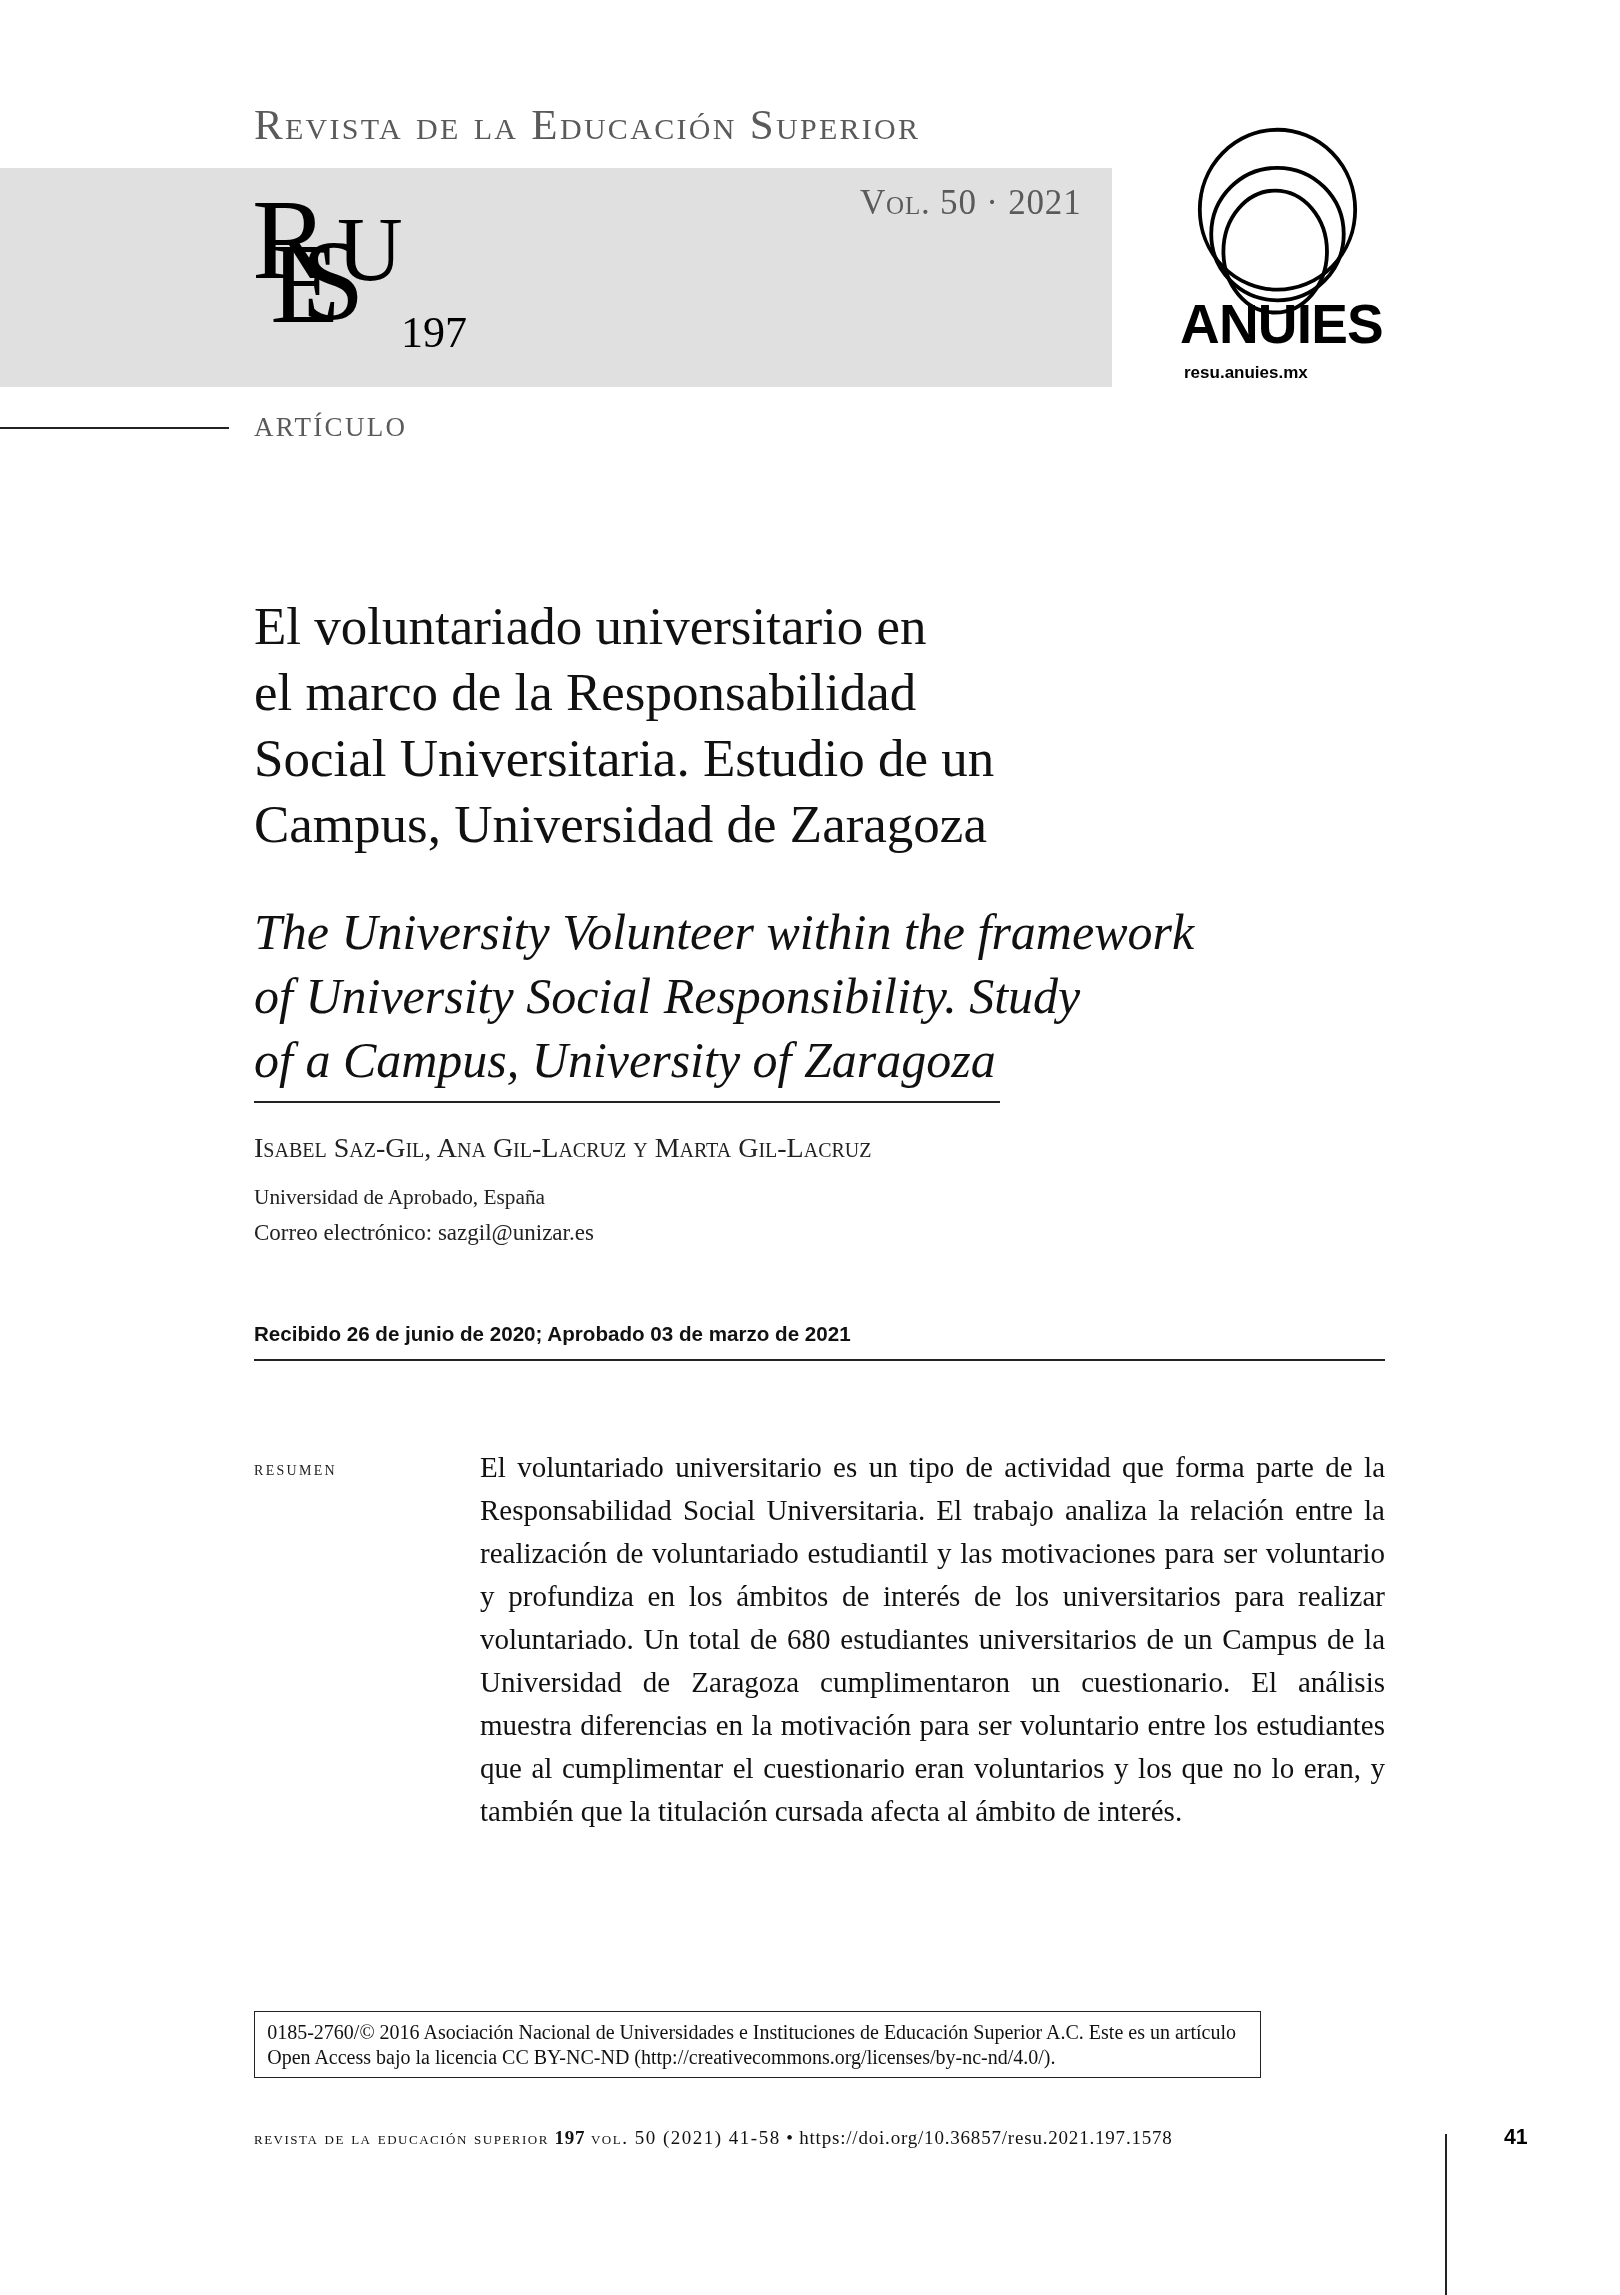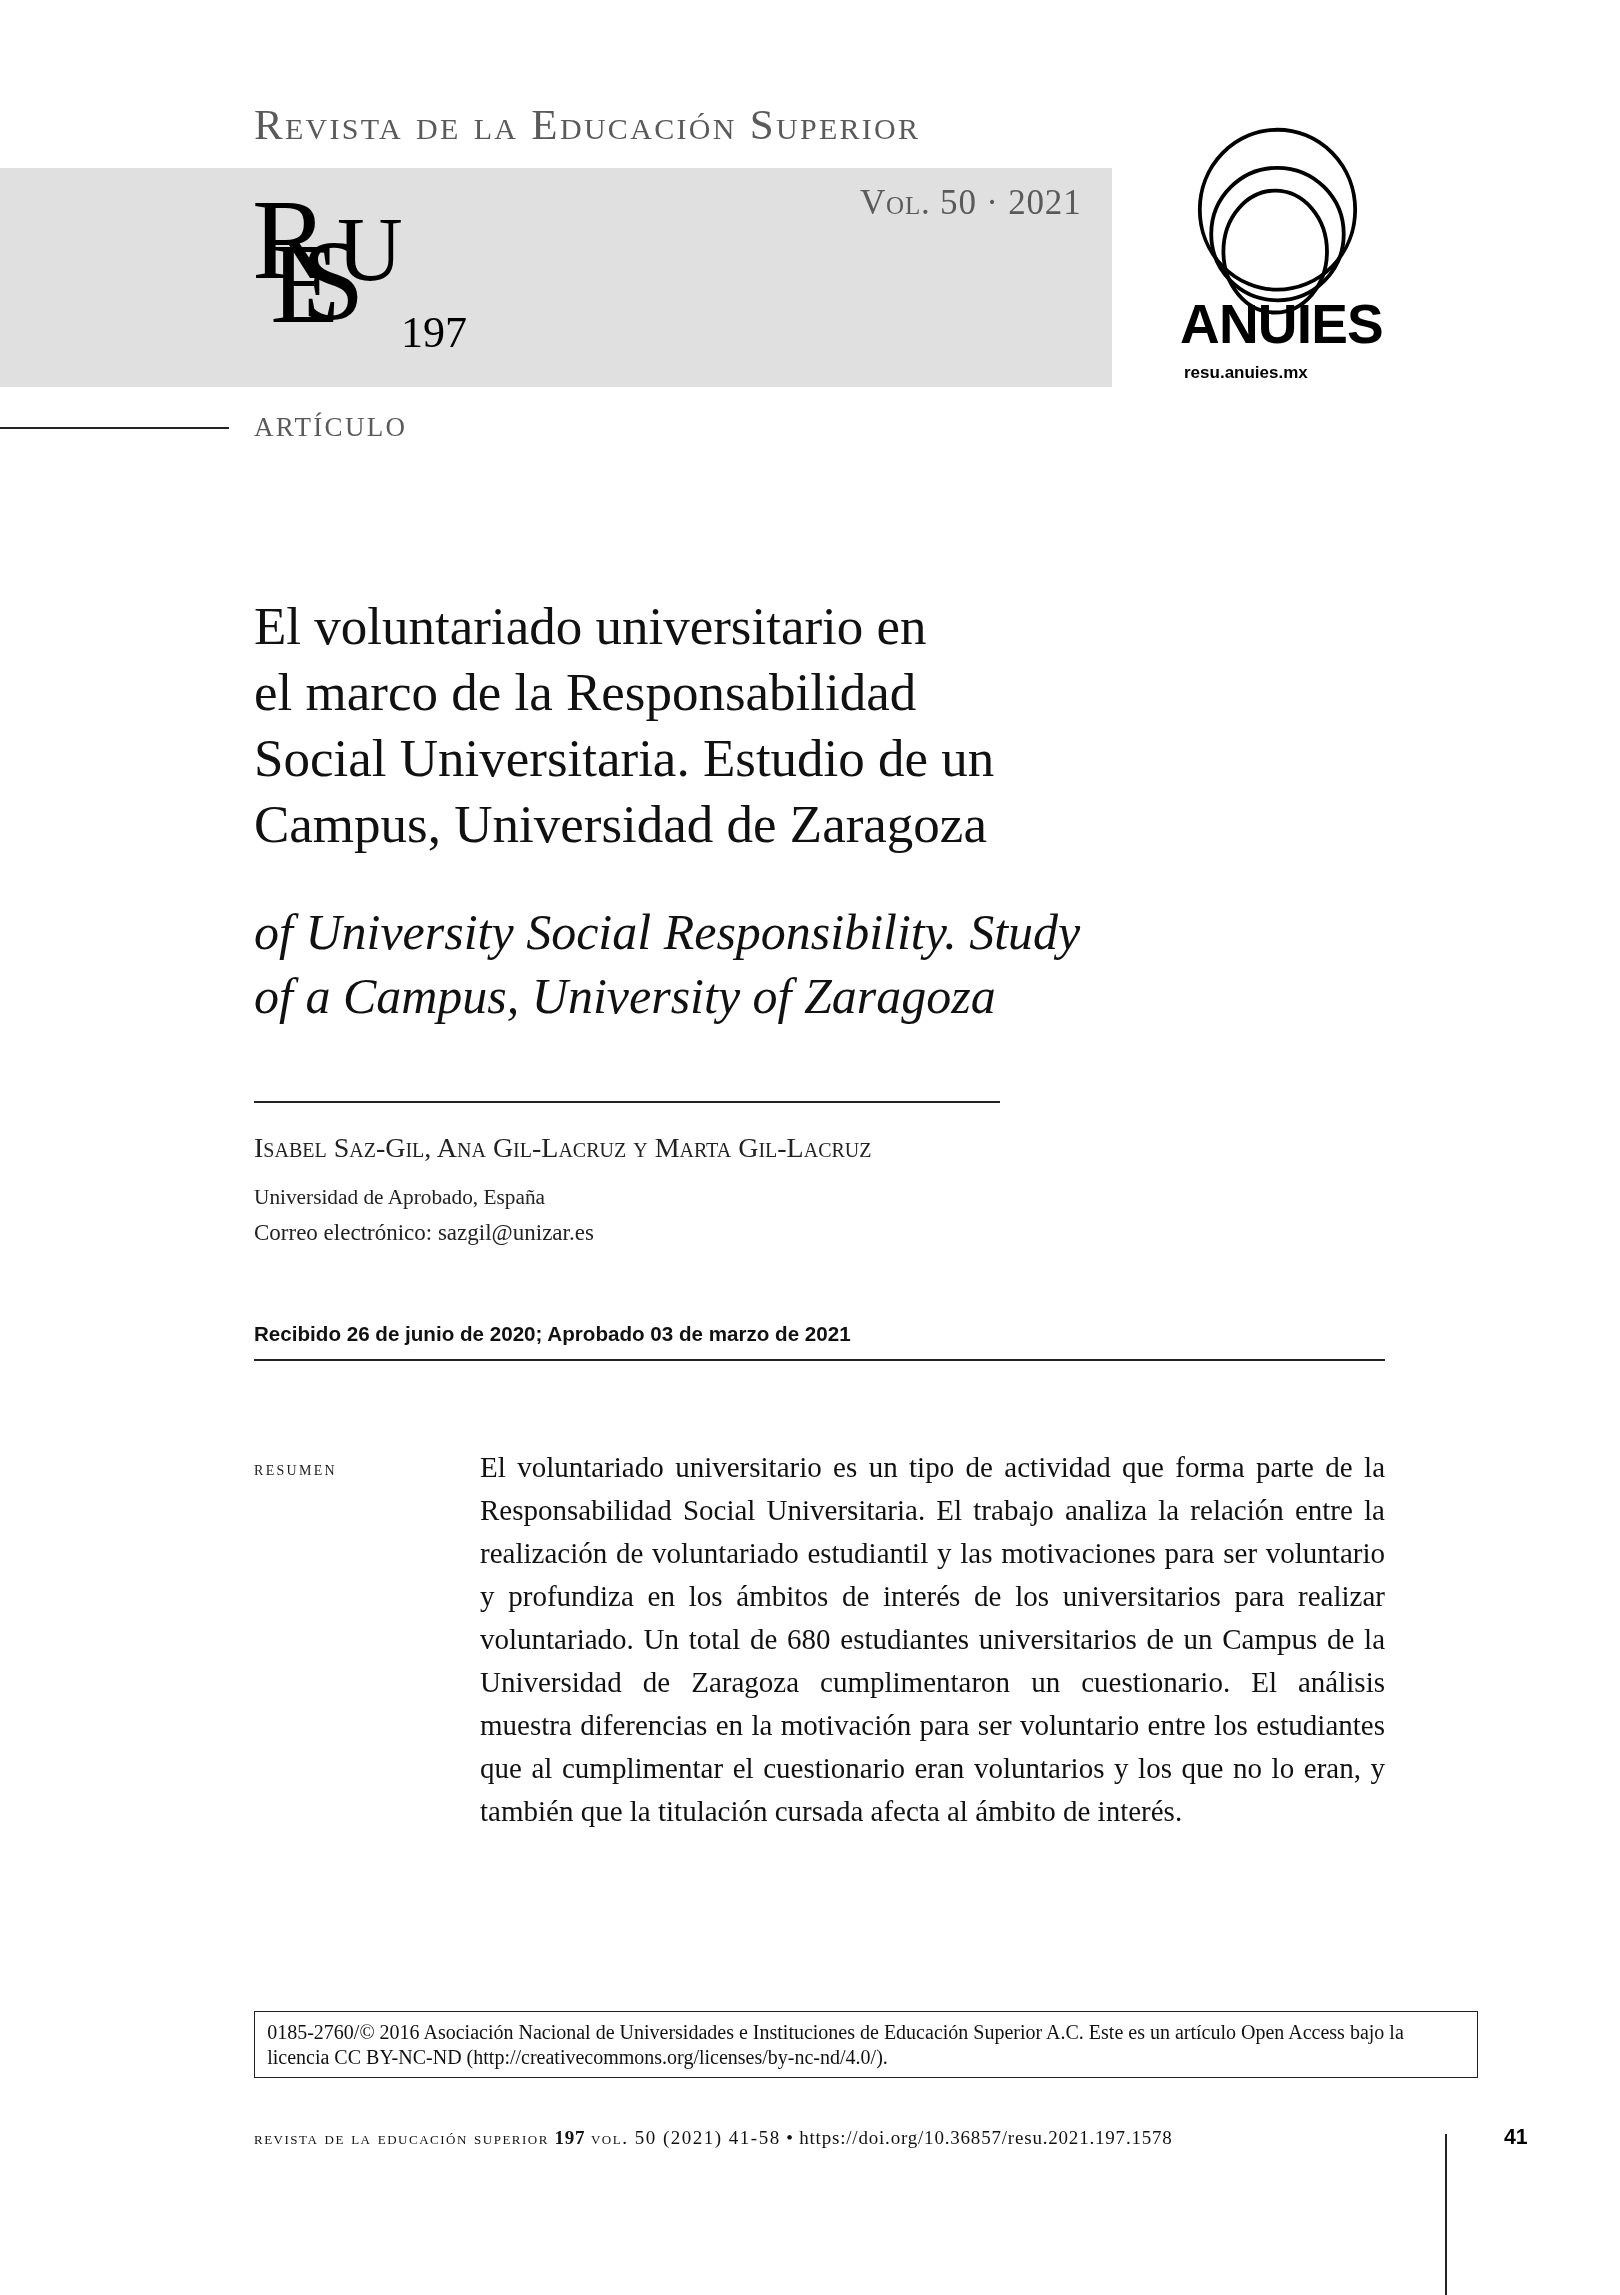--- a/index.html
+++ b/index.html
@@ -33,21 +33,21 @@
   .affil { left:254px; top:1187px; font-size:21.3px; color:#222; line-height:1; }
   .email { left:254px; top:1221px; font-size:23px; color:#222; line-height:1; }
 
   .dates { left:254px; top:1324px; font-family:"Liberation Sans", sans-serif; font-weight:bold; font-size:20.6px; color:#111; white-space:nowrap; line-height:1; }
   .dates-rule { left:254px; top:1359px; width:1131px; height:2.3px; background:#222; }
 
   .resumen-label { left:254px; top:1458px; font-size:20px; font-variant:small-caps; letter-spacing:2.3px; color:#222; line-height:1; }
   .resumen-body { left:480px; top:1446px; width:905px; font-size:29px; line-height:43px; color:#111; text-align:justify; }
   .resumen-body p { margin:0; }
 
-  .license-box { left:254px; top:2011px; width:1224px; height:67px; border:1.5px solid #222; box-sizing:border-box; padding:7.6px 12.2px; font-size:20px; line-height:25px; color:#111; }
+  .license-box { left:254px; top:2011px; width:1007px; height:67px; border:1.5px solid #222; box-sizing:border-box; padding:7.6px 12.2px; font-size:20px; line-height:25px; color:#111; }
 
   .footer-text { left:254px; top:2128px; font-family:Liberation Serif, serif; font-size:19px; color:#111; white-space:nowrap; letter-spacing:0.8px; line-height:1; }
   .footer-text .caps { font-variant:small-caps; letter-spacing:1.5px; }
   .footer-text b { font-weight:bold; }
   .footer-vline { left:1445px; top:2134px; width:1.5px; height:162px; background:#222; }
   .page-number { left:1504px; top:2127px; font-family:"Liberation Sans", sans-serif; font-weight:bold; font-size:21.3px; color:#000; line-height:1; }
 </style>
 </head>
 <body>
 
@@ -74,20 +74,21 @@
 <div class="abs section-rule"></div>
 <div class="abs section-label">artículo</div>
 
 <div class="abs title-es">
   <div>El voluntariado universitario en</div>
   <div>el marco de la Responsabilidad</div>
   <div>Social Universitaria. Estudio de un</div>
   <div>Campus, Universidad de Zaragoza</div>
 </div>
 <div class="abs title-en">
+  <div>The University Volunteer within the framework</div>
   <div>of University Social Responsibility. Study</div>
   <div>of a Campus, University of Zaragoza</div>
 </div>
 <div class="abs title-rule"></div>
 
 <div class="abs authors">Isabel Saz-Gil, Ana Gil-Lacruz y Marta Gil-Lacruz</div>
 <div class="abs affil">Universidad de Aprobado, España</div>
 <div class="abs email">Correo electrónico: sazgil@unizar.es</div>
 
 <div class="abs dates">Recibido 26 de junio de 2020; Aprobado 03 de marzo de 2021</div>

